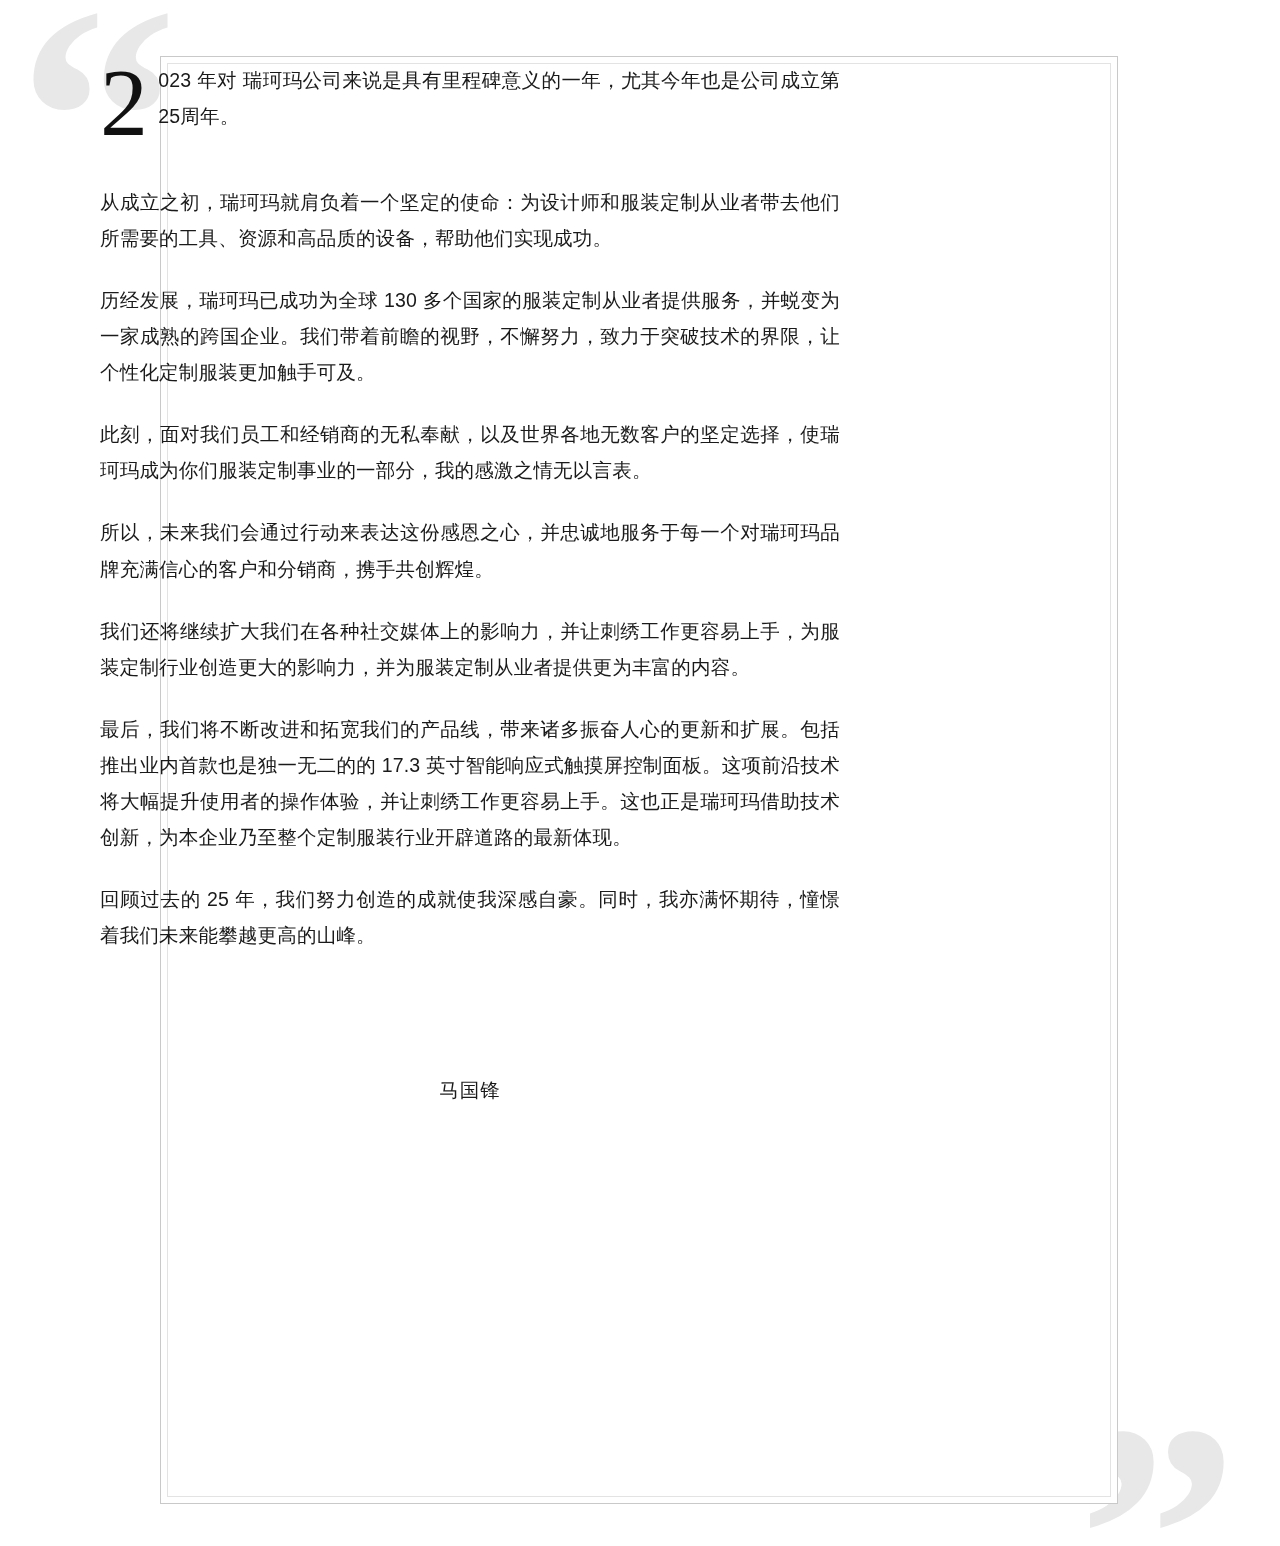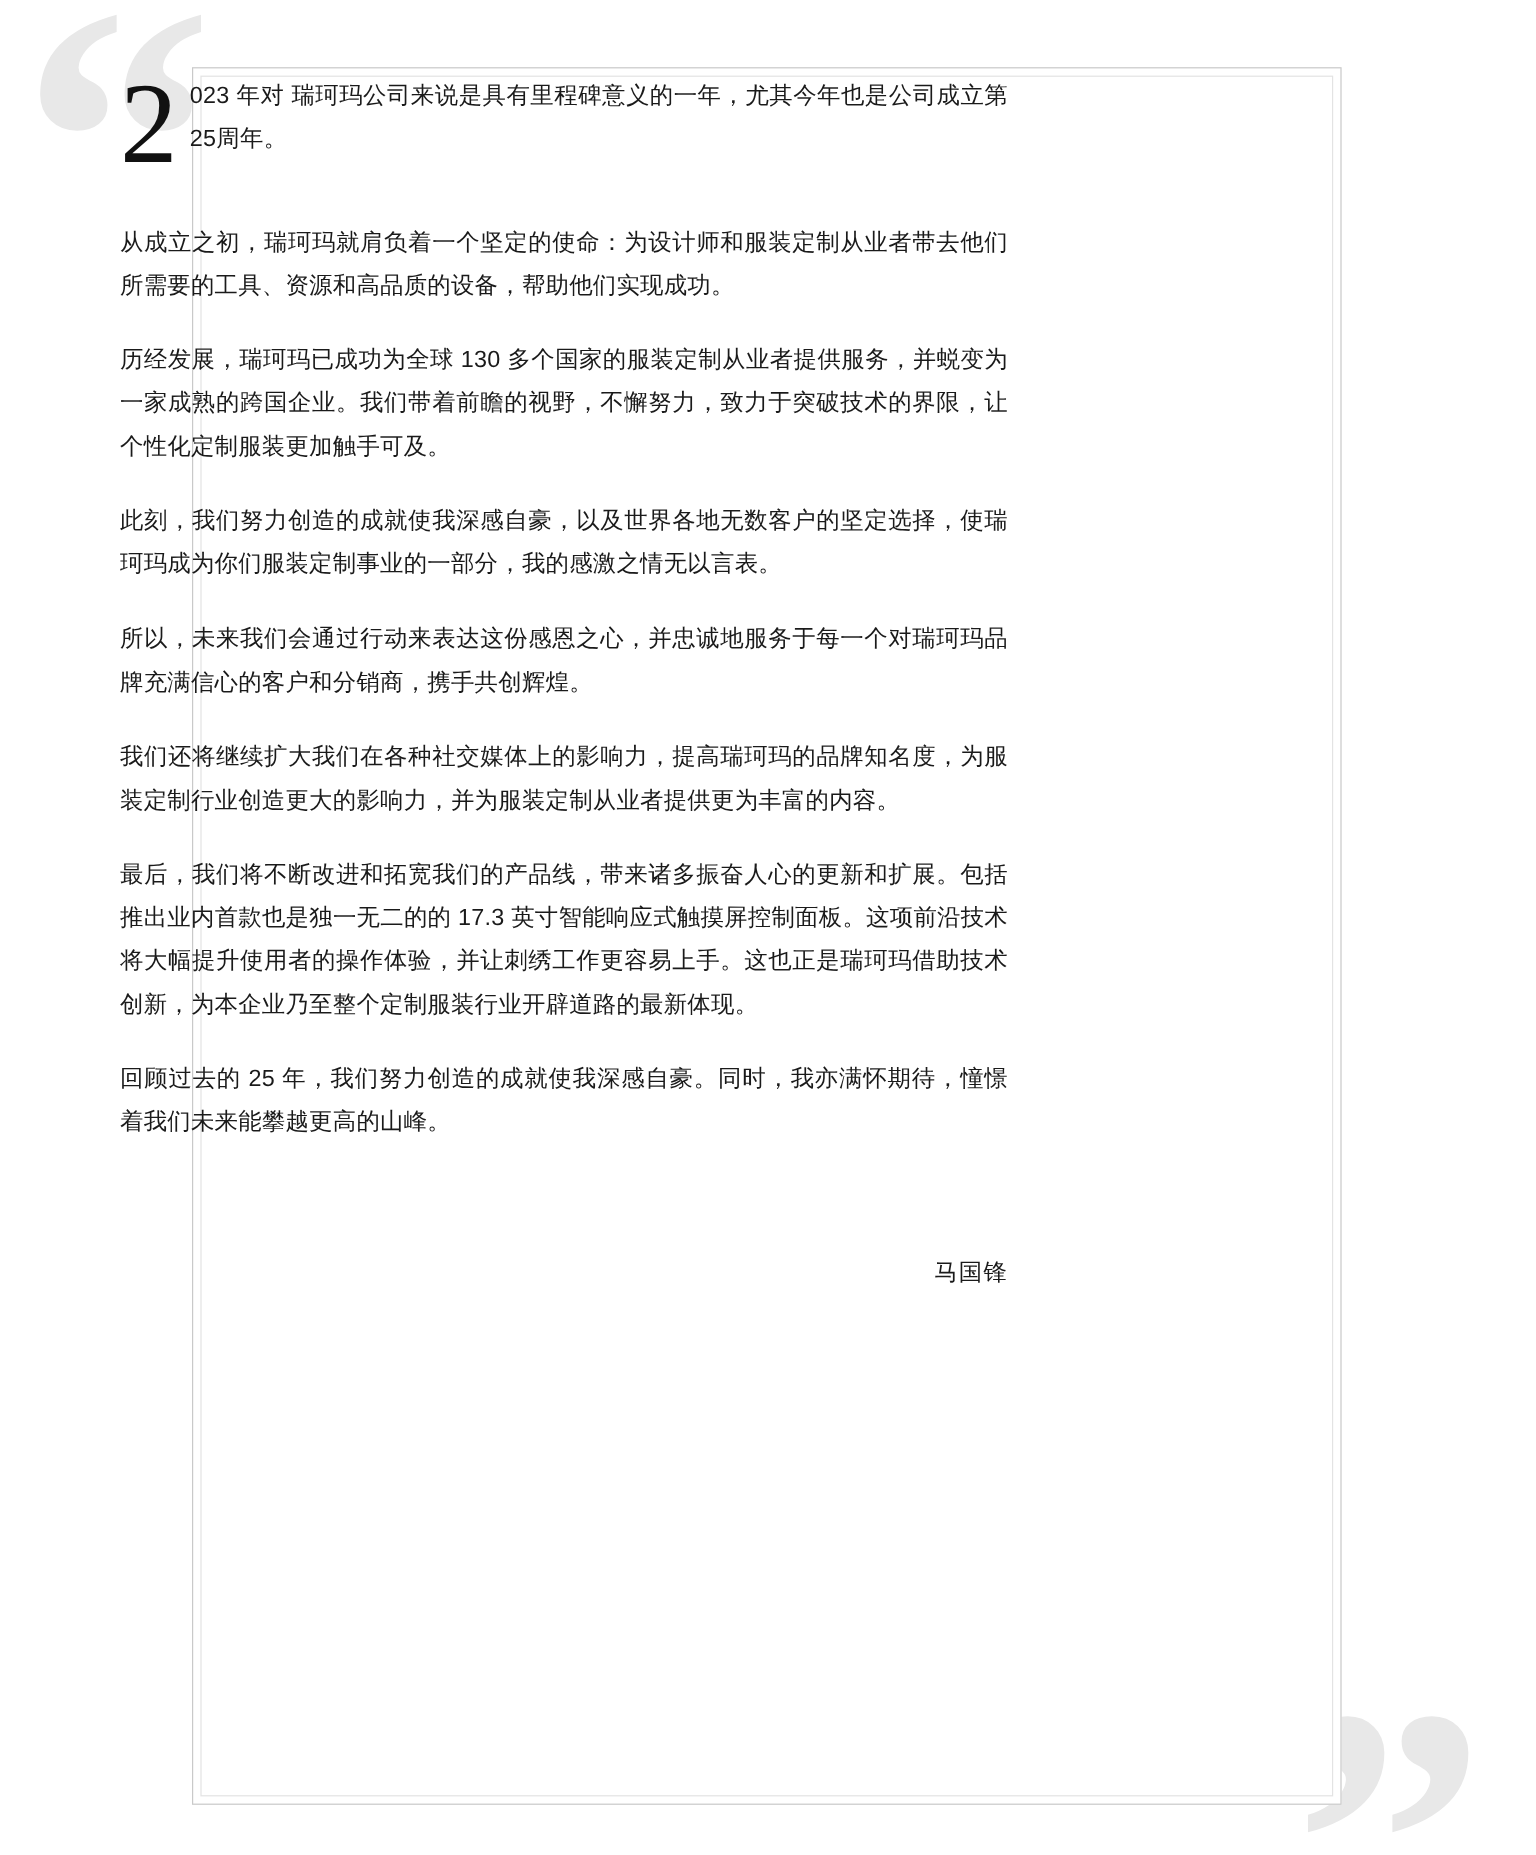--- a/index.html
+++ b/index.html
@@ -85,22 +85,22 @@
     float: left;
     font-family: "Liberation Serif", "DejaVu Serif", serif;
     font-size: 96px;
     line-height: 0.82;
     margin: 2px 10px 0 0;
     color: #111;
     font-weight: 400;
   }
 
   .signature {
-    margin-top: 90px;
-    text-align: right;
+    margin-top: 119px;
+    text-align: center;
     font-size: 19.5px;
     line-height: 1.9;
     color: #1a1a1a;
   }
   .signature .name {
     letter-spacing: 1px;
   }
   .signature .title {
     letter-spacing: 0.5px;
   }
@@ -118,23 +118,23 @@
 <div class="content">
   <div class="letter-body">
 
     <p class="first-para">
       <span class="dropcap">2</span>
       <span>023 年对 瑞珂玛公司来说是具有里程碑意义的一年，尤其今年也是公司成立第25周年。</span>
     </p>
 
     <p>从成立之初，瑞珂玛就肩负着一个坚定的使命：为设计师和服装定制从业者带去他们所需要的工具、资源和高品质的设备，帮助他们实现成功。</p>
     <p>历经发展，瑞珂玛已成功为全球 130 多个国家的服装定制从业者提供服务，并蜕变为一家成熟的跨国企业。我们带着前瞻的视野，不懈努力，致力于突破技术的界限，让个性化定制服装更加触手可及。</p>
-    <p>此刻，我们努力创造的成就使我深感自豪，以及世界各地无数客户的坚定选择，使瑞珂玛成为你们服装定制事业的一部分，我的感激之情无以言表。</p>
+    <p>此刻，面对我们员工和经销商的无私奉献，以及世界各地无数客户的坚定选择，使瑞珂玛成为你们服装定制事业的一部分，我的感激之情无以言表。</p>
     <p>所以，未来我们会通过行动来表达这份感恩之心，并忠诚地服务于每一个对瑞珂玛品牌充满信心的客户和分销商，携手共创辉煌。</p>
-    <p>我们还将继续扩大我们在各种社交媒体上的影响力，提高瑞珂玛的品牌知名度，为服装定制行业创造更大的影响力，并为服装定制从业者提供更为丰富的内容。</p>
+    <p>我们还将继续扩大我们在各种社交媒体上的影响力，并让刺绣工作更容易上手，为服装定制行业创造更大的影响力，并为服装定制从业者提供更为丰富的内容。</p>
     <p>最后，我们将不断改进和拓宽我们的产品线，带来诸多振奋人心的更新和扩展。包括推出业内首款也是独一无二的的 17.3 英寸智能响应式触摸屏控制面板。这项前沿技术将大幅提升使用者的操作体验，并让刺绣工作更容易上手。这也正是瑞珂玛借助技术创新，为本企业乃至整个定制服装行业开辟道路的最新体现。</p>
     <p>回顾过去的 25 年，我们努力创造的成就使我深感自豪。同时，我亦满怀期待，憧憬着我们未来能攀越更高的山峰。</p>
   </div>
 
   <div class="signature">
     <div class="name">马国锋</div>
   </div>
 </div>
 
 </body></html>

